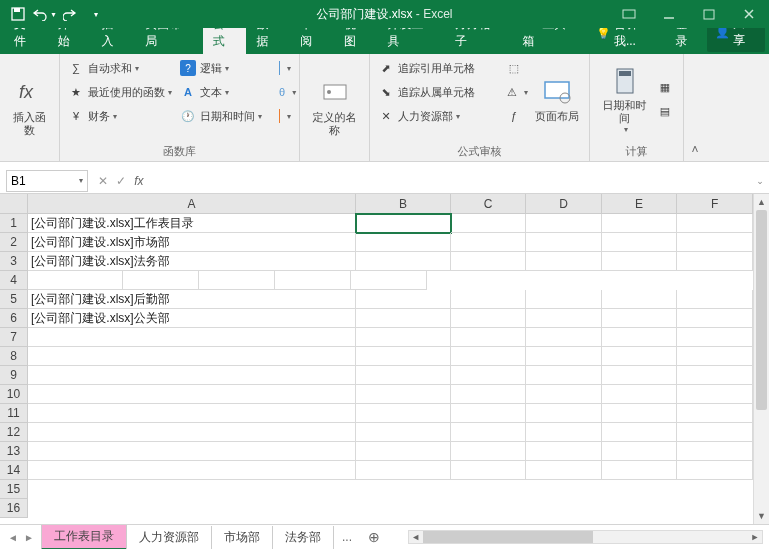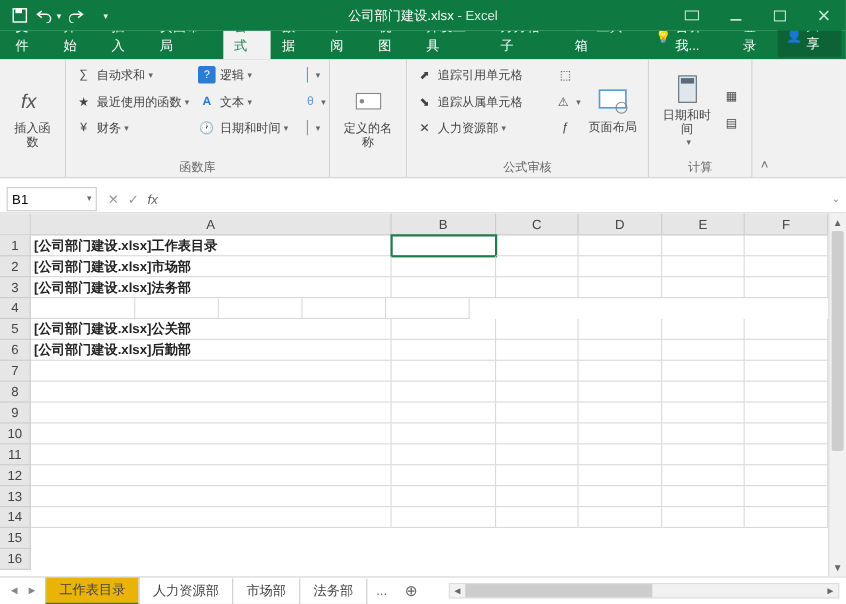--- a/index.html
+++ b/index.html
@@ -40,34 +40,34 @@
 .fx-label { font-style: italic; color: #666; margin-right: 6px; }
 .formula-input { flex: 1; height: 22px; border: none; outline: none; font-size: 12px; padding: 0 4px; }
 .fexpand { width: 18px; text-align: center; color: #888; font-size: 9px; }
 
 .grid-wrap { position: relative; height: 330px; overflow: hidden; }
 .selectall { position: absolute; left: 0; top: 0; width: 28px; height: 20px; background: #e6e6e6; border-right: 1px solid #ccc; border-bottom: 1px solid #ccc; }
 .col-headers { position: absolute; left: 28px; top: 0; right: 16px; height: 20px; display: flex; background: #e6e6e6; }
 .col-h { border-right: 1px solid #ccc; border-bottom: 1px solid #ccc; text-align: center; font-size: 12px; color: #444; line-height: 20px; }
 .row-headers { position: absolute; left: 0; top: 20px; width: 28px; background: #e6e6e6; }
 .row-h { height: 19px; border-right: 1px solid #ccc; border-bottom: 1px solid #ccc; text-align: center; font-size: 12px; color: #444; line-height: 19px; }
-.cells { position: absolute; left: 28px; top: 20px; right: 16px; bottom: 0; font-weight: bold; }
+.cells { position: absolute; left: 28px; top: 20px; right: 16px; bottom: 0; }
 .crow { display: flex; height: 19px; }
 .cell { border-right: 1px solid #d9d9d9; border-bottom: 1px solid #d9d9d9; font-size: 12px; padding: 0 3px; line-height: 19px; white-space: nowrap; overflow: hidden; color: #222; }
 .cell.active { outline: 2px solid #1e7b4a; outline-offset: -1px; }
 .vscroll { position: absolute; right: 0; top: 0; width: 16px; height: 100%; background: #f1f1f1; border-left: 1px solid #dcdcdc; }
 .vscroll .arrow { height: 16px; text-align: center; font-size: 9px; color: #666; line-height: 16px; }
 .vscroll .thumb { position: absolute; top: 16px; left: 2px; right: 2px; height: 200px; background: #cdcdcd; border-radius: 2px; }
 
 .sheetbar { height: 25px; background: #fff; border-top: 1px solid #d4d4d4; display: flex; align-items: center; }
 .sheetnav { display: flex; gap: 2px; padding: 0 6px; color: #888; }
 .sheetnav span { width: 14px; text-align: center; cursor: pointer; font-size: 10px; }
 .sheet-tabs { display: flex; align-items: flex-end; height: 100%; }
 .sheet-tab { padding: 3px 12px; font-size: 12px; border: 1px solid #ccc; border-top: none; background: #fff; color: #444; cursor: pointer; margin-left: -1px; position: relative; top: 1px; }
-.sheet-tab.active { border-bottom: 2px solid #1e7b4a; background: #eab308; font-weight: 400; }
+.sheet-tab.active { border-bottom: 2px solid #1e7b4a; background: #f9a8d4; font-weight: 400; }
 .sheet-more { padding: 3px 8px; color: #666; }
 .sheet-new { padding: 0 8px; color: #666; font-size: 14px; cursor: pointer; }
 .hscroll { flex: 1; height: 14px; margin: 0 6px 0 20px; background: #f1f1f1; border: 1px solid #dcdcdc; position: relative; }
 .hscroll .thumb { position: absolute; left: 0; top: 0; bottom: 0; width: 170px; background: #cdcdcd; }
 .hscroll .ar { position: absolute; top: 0; width: 14px; text-align: center; font-size: 9px; color: #666; line-height: 12px; }
 
 svg { display: block; }
 </style>
 </head>
 <body>
@@ -369,29 +369,29 @@
         <div class="cell" style="width: 76px;"></div>
       </div>
       <div class="crow">
         <div class="cell" style="width: 95px;"></div>
         <div class="cell" style="width: 76px;"></div>
         <div class="cell" style="width: 76px;"></div>
         <div class="cell" style="width: 76px;"></div>
         <div class="cell" style="width: 76px;"></div>
       </div>
       <div class="crow">
+        <div class="cell" style="width: 330px;">[公司部门建设.xlsx]后勤部</div>
+        <div class="cell" style="width: 95px;"></div>
+        <div class="cell" style="width: 76px;"></div>
+        <div class="cell" style="width: 76px;"></div>
+        <div class="cell" style="width: 76px;"></div>
+        <div class="cell" style="width: 76px;"></div>
+      </div>
+      <div class="crow">
         <div class="cell" style="width: 330px;">[公司部门建设.xlsx]公关部</div>
-        <div class="cell" style="width: 95px;"></div>
-        <div class="cell" style="width: 76px;"></div>
-        <div class="cell" style="width: 76px;"></div>
-        <div class="cell" style="width: 76px;"></div>
-        <div class="cell" style="width: 76px;"></div>
-      </div>
-      <div class="crow">
-        <div class="cell" style="width: 330px;">[公司部门建设.xlsx]后勤部</div>
         <div class="cell" style="width: 95px;"></div>
         <div class="cell" style="width: 76px;"></div>
         <div class="cell" style="width: 76px;"></div>
         <div class="cell" style="width: 76px;"></div>
         <div class="cell" style="width: 76px;"></div>
       </div>
       <div class="crow">
         <div class="cell" style="width: 330px;"></div>
         <div class="cell" style="width: 95px;"></div>
         <div class="cell" style="width: 76px;"></div>

